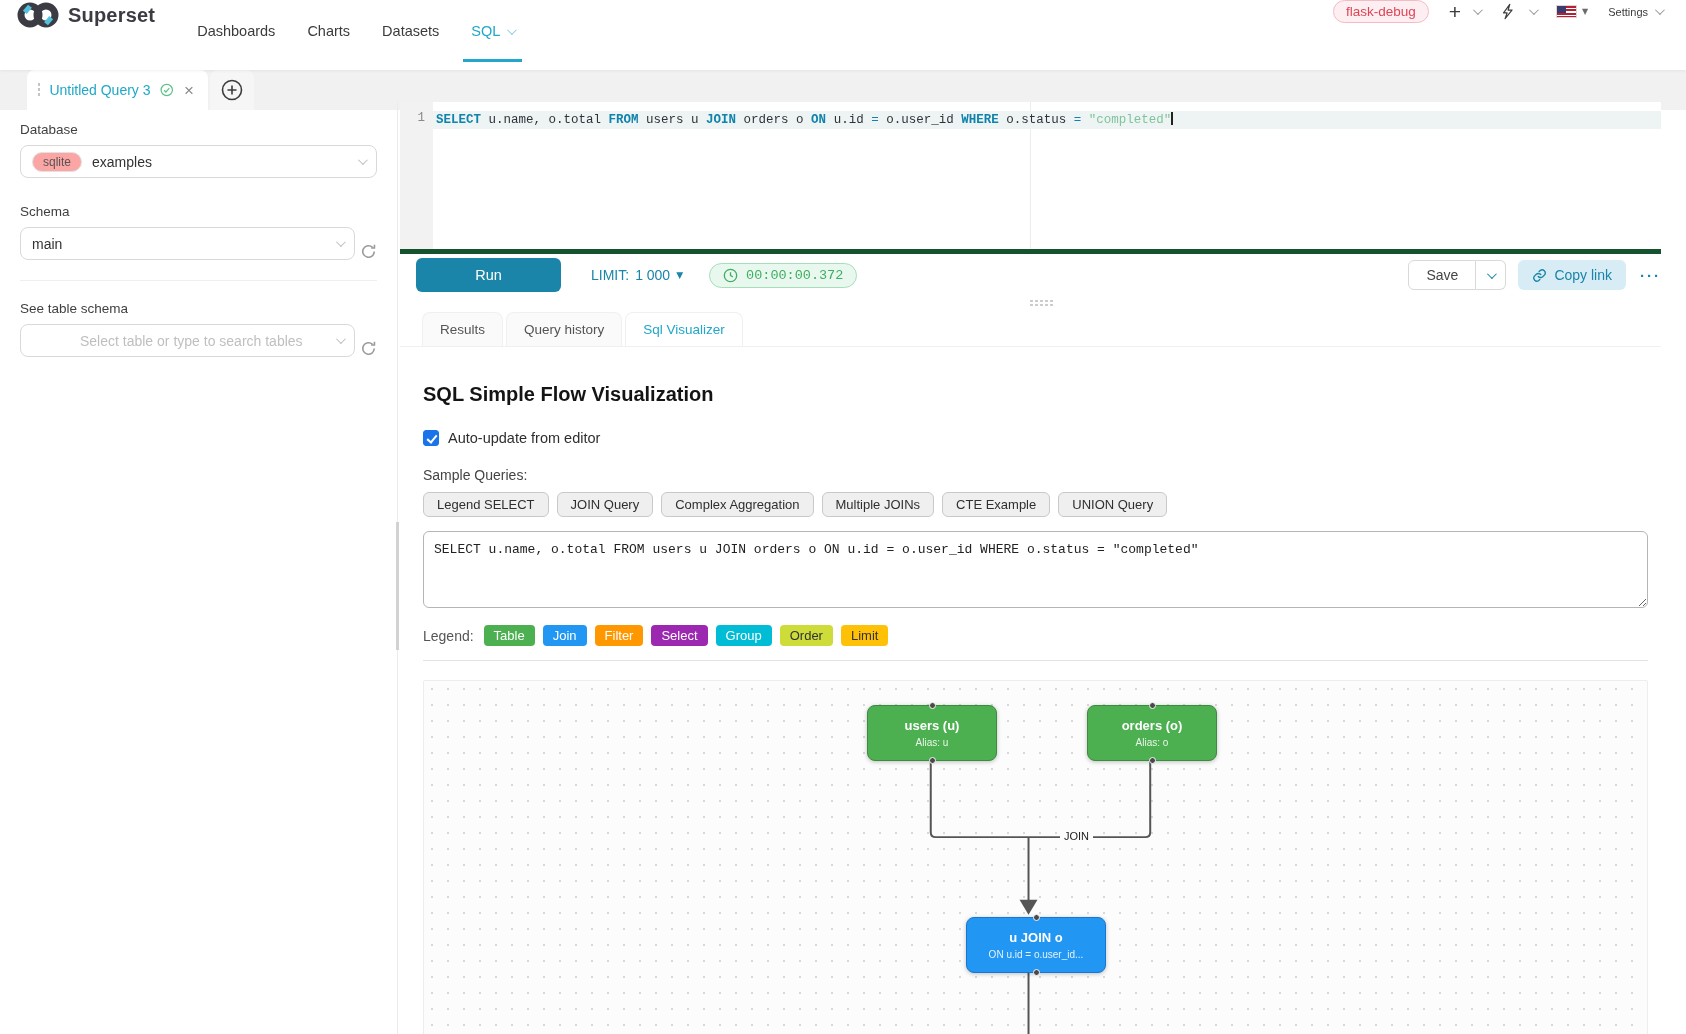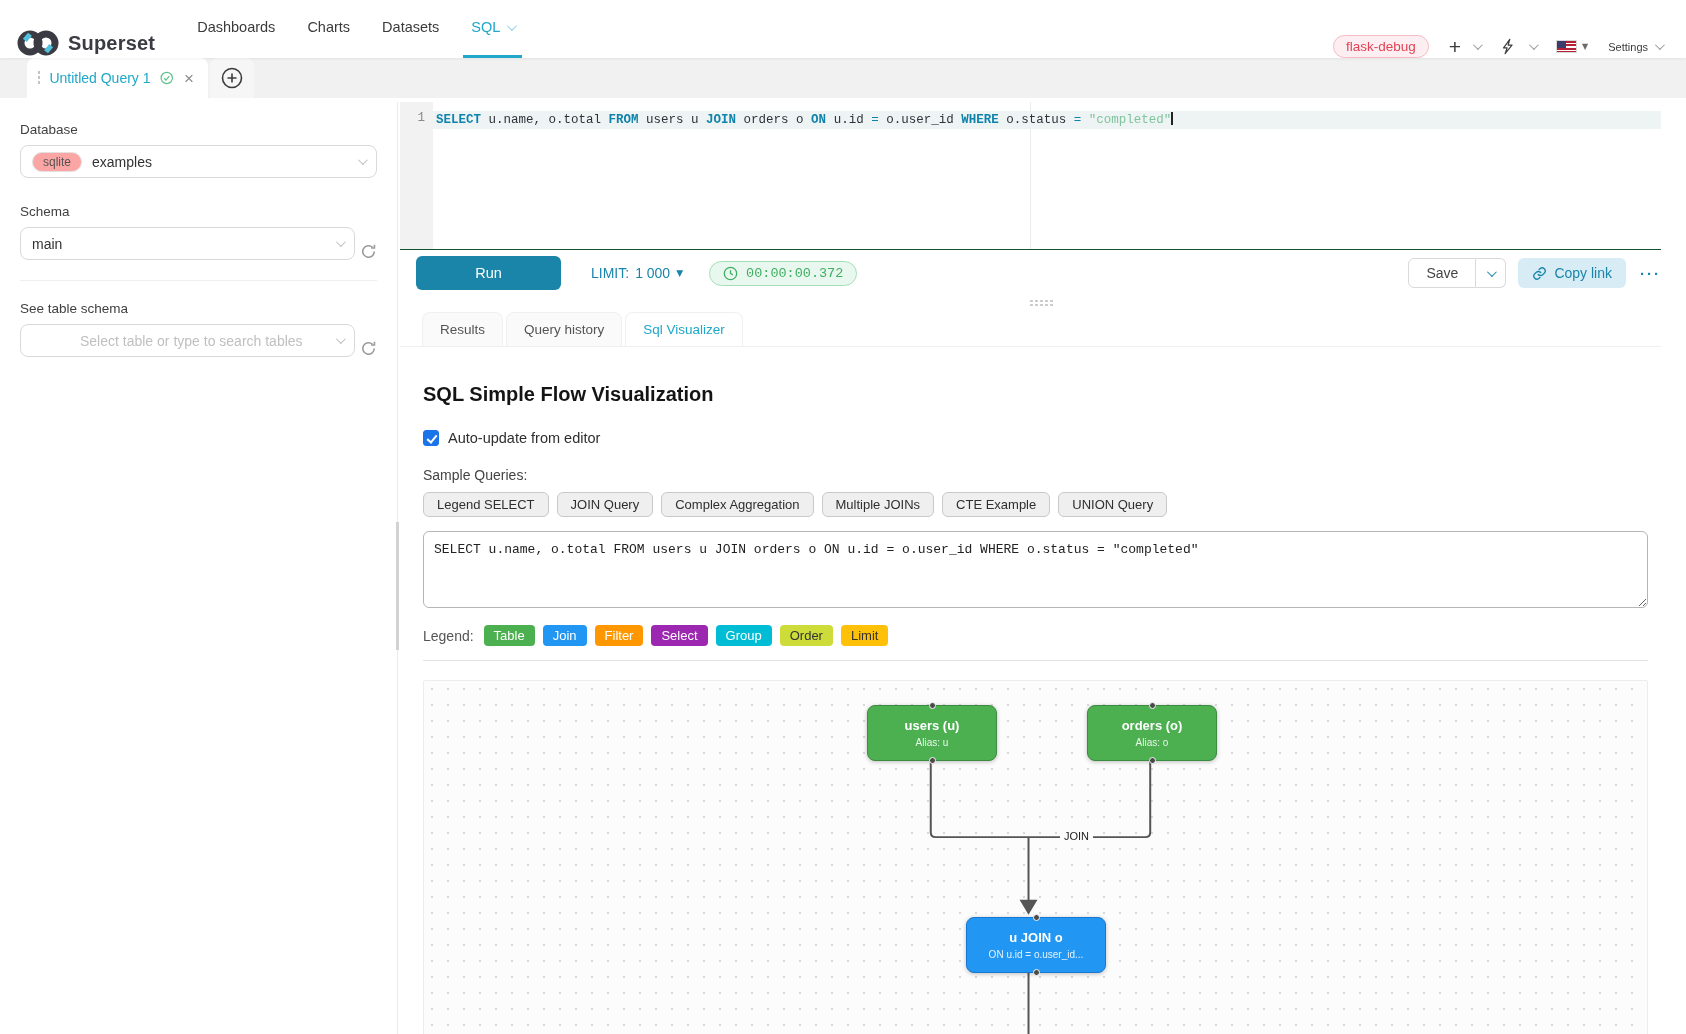--- a/index.html
+++ b/index.html
@@ -1,20 +1,20 @@
 <!DOCTYPE html>
 <html><head>
 <meta charset="utf-8">
 <style>
   * { margin:0; padding:0; box-sizing:border-box; }
   html,body { width:1686px; height:1034px; overflow:hidden; background:#fff;
     font-family:"Liberation Sans", sans-serif; color:#333; }
 
   
-  .navbar { height:58px; display:flex; align-items:flex-end; padding:0 24px 0 16px;
+  .navbar { height:70px; display:flex; align-items:flex-start; padding:0 24px 0 16px;
     background:#fff; position:relative; z-index:5; box-shadow:0 1px 3px rgba(0,0,0,.06); }
   .brand { display:flex; align-items:center; gap:8px; margin-right:26px; cursor:pointer; }
   .brand-name { font-size:20px; font-weight:700; color:#3b3b43; letter-spacing:.2px; }
   .nav-items { display:flex; align-items:stretch; height:62px; }
   .nav-item { display:flex; align-items:center; padding:0 16px; font-size:14.5px;
     color:#3b3b3b; cursor:pointer; position:relative; }
   .nav-item.active { color:#20a7c9; }
   .nav-item.active::after { content:""; position:absolute; left:8px; right:8px; bottom:0;
     height:3px; background:#20a7c9; }
   .chev { display:inline-block; width:7px; height:7px; border-right:1.6px solid #9a9a9a;
@@ -72,21 +72,21 @@
   .code-line { position:relative; height:18px; line-height:18px; background:#eef4f4;
     padding-left:3px; white-space:pre; }
   .tok-keyword { color:#0f83ab; font-weight:700; }
   .tok-plain { color:#2d3339; }
   .tok-operator { color:#0f83ab; }
   .tok-string { color:#7ec49c; }
   .cursor { display:inline-block; width:1.5px; height:13px; background:#222; vertical-align:-2px; }
 
   
   .sql-toolbar { position:absolute; top:147px; left:2px; right:25px; height:47px;
-    border-top:1px solid #14532d; display:flex; align-items:center; }
+    border-top:5px solid #14532d; display:flex; align-items:center; }
   .run-btn { width:145px; height:34px; margin-left:16px; background:#1a85a8; color:#fff;
     font-size:14.5px; border:none; border-radius:6px; cursor:pointer; }
   .limit-group { display:flex; align-items:center; margin-left:30px; color:#1a85a8;
     font-size:14px; cursor:pointer; gap:6px; }
   .limit-caret { font-family:"DejaVu Sans", sans-serif; font-size:9px; color:#1a85a8; }
   .timer-pill { display:flex; align-items:center; gap:8px; margin-left:26px;
     border:1px solid #a5dfba; background:#e9f8ee; border-radius:16px; padding:4px 13px;
     font-family:"Liberation Mono", monospace; font-size:13.5px; color:#3fae63; }
   .toolbar-right { margin-left:auto; display:flex; align-items:center; }
   .save-group { display:flex; }
@@ -202,21 +202,21 @@
     <span class="settings">
       <span>Settings</span>
       <span class="chev"></span>
     </span>
   </div>
 </div>
 
 <div class="tabstrip">
   <div class="qtab">
     <span class="drag-dots"></span>
-    <span class="qtab-title">Untitled Query 1</span>
+    <span class="qtab-title">Untitled Query 3</span>
     <svg width="16" height="16" viewBox="0 0 16 16">
       <circle cx="8" cy="8" r="6.7" fill="none" stroke="#5ac189" stroke-width="1.4"></circle>
       <path d="M4.9 8.3 l2.1 2.1 l4-4.6" fill="none" stroke="#5ac189" stroke-width="1.4"></path>
     </svg>
     <span class="qtab-close">×</span>
   </div>
   <div class="newtab">
     <svg width="22" height="22" viewBox="0 0 22 22">
       <circle cx="11" cy="11" r="9.5" fill="none" stroke="#3c3c3c" stroke-width="1.6"></circle>
       <path d="M11 6.5 V15.5 M6.5 11 H15.5" stroke="#3c3c3c" stroke-width="1.6"></path>

